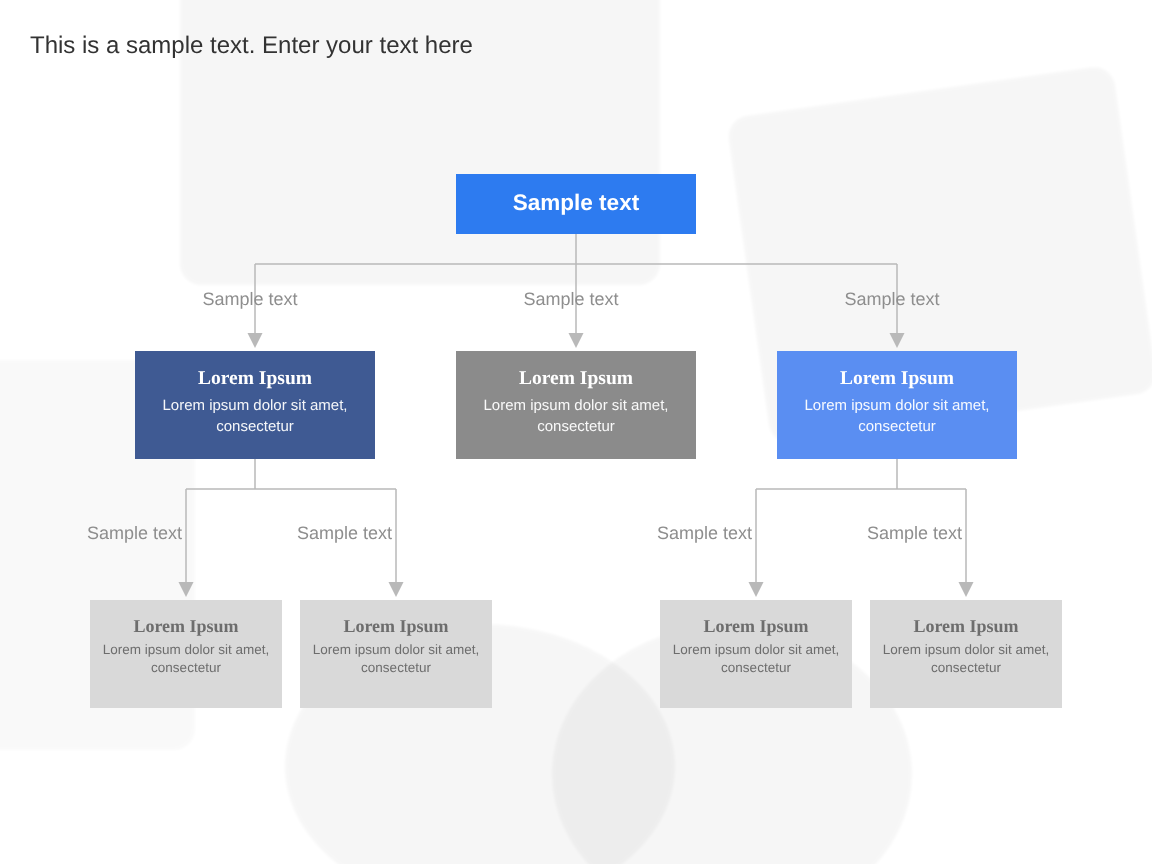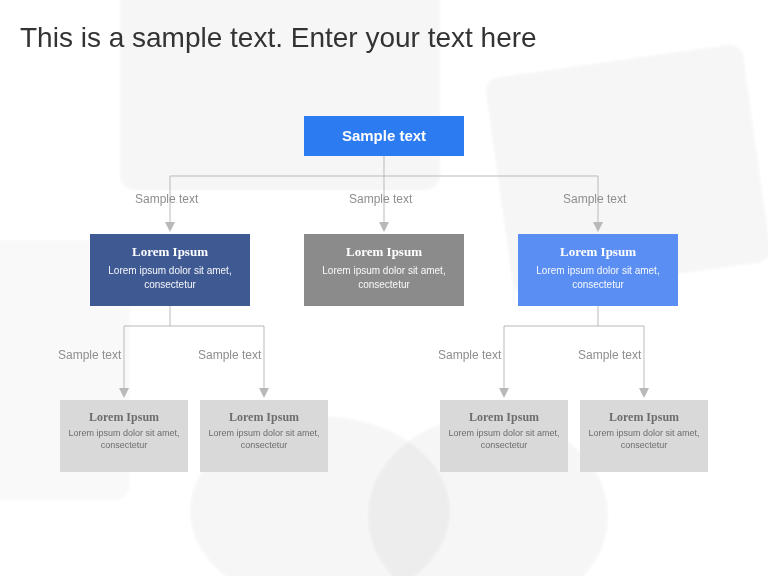--- a/index.html
+++ b/index.html
@@ -5,21 +5,21 @@
   html,body{margin:0;padding:0;width:768px;height:576px;background:#fff;font-family:Arial,Helvetica,sans-serif;overflow:hidden}
   .canvas{position:relative;width:768px;height:576px}
   
   .bgshape{position:absolute;background:#000;border-radius:14px;opacity:.03;filter:blur(1px)}
   .bg1{left:120px;top:-20px;width:320px;height:210px}
   .bg2{right:10px;top:60px;width:260px;height:220px;transform:rotate(-8deg)}
   .bg3{left:190px;bottom:-30px;width:260px;height:190px;border-radius:50%}
   .bg4{right:160px;bottom:-40px;width:240px;height:200px;border-radius:50%}
   .bg5{left:-40px;top:240px;width:170px;height:260px;opacity:.02}
   
-  .heading{position:absolute;left:20px;top:22px;font-size:28px;color:#333}
+  .heading{position:absolute;left:20px;top:22px;font-size:16px;color:#333}
   
   .node{position:absolute;text-align:center;color:#fff;box-sizing:border-box}
   .root{left:304px;top:116px;width:160px;height:40px;background:#2d7bf0;font-weight:bold;font-size:15px;line-height:40px}
   .mid{width:160px;height:72px;top:234px;padding:10px 8px 0 8px}
   .mid .t{font-weight:bold;font-size:13px;margin-bottom:4px;font-family:Georgia,'Times New Roman',serif}
   .mid .d{font-size:10px;line-height:1.35;opacity:.95}
   .midA{left:90px;background:#3f5a93}
   .midB{left:304px;background:#8b8b8b}
   .midC{left:518px;background:#5a8ef2}
   .leaf{width:128px;height:72px;top:400px;background:#d9d9d9;color:#6d6d6d;padding:10px 6px 0 6px}

